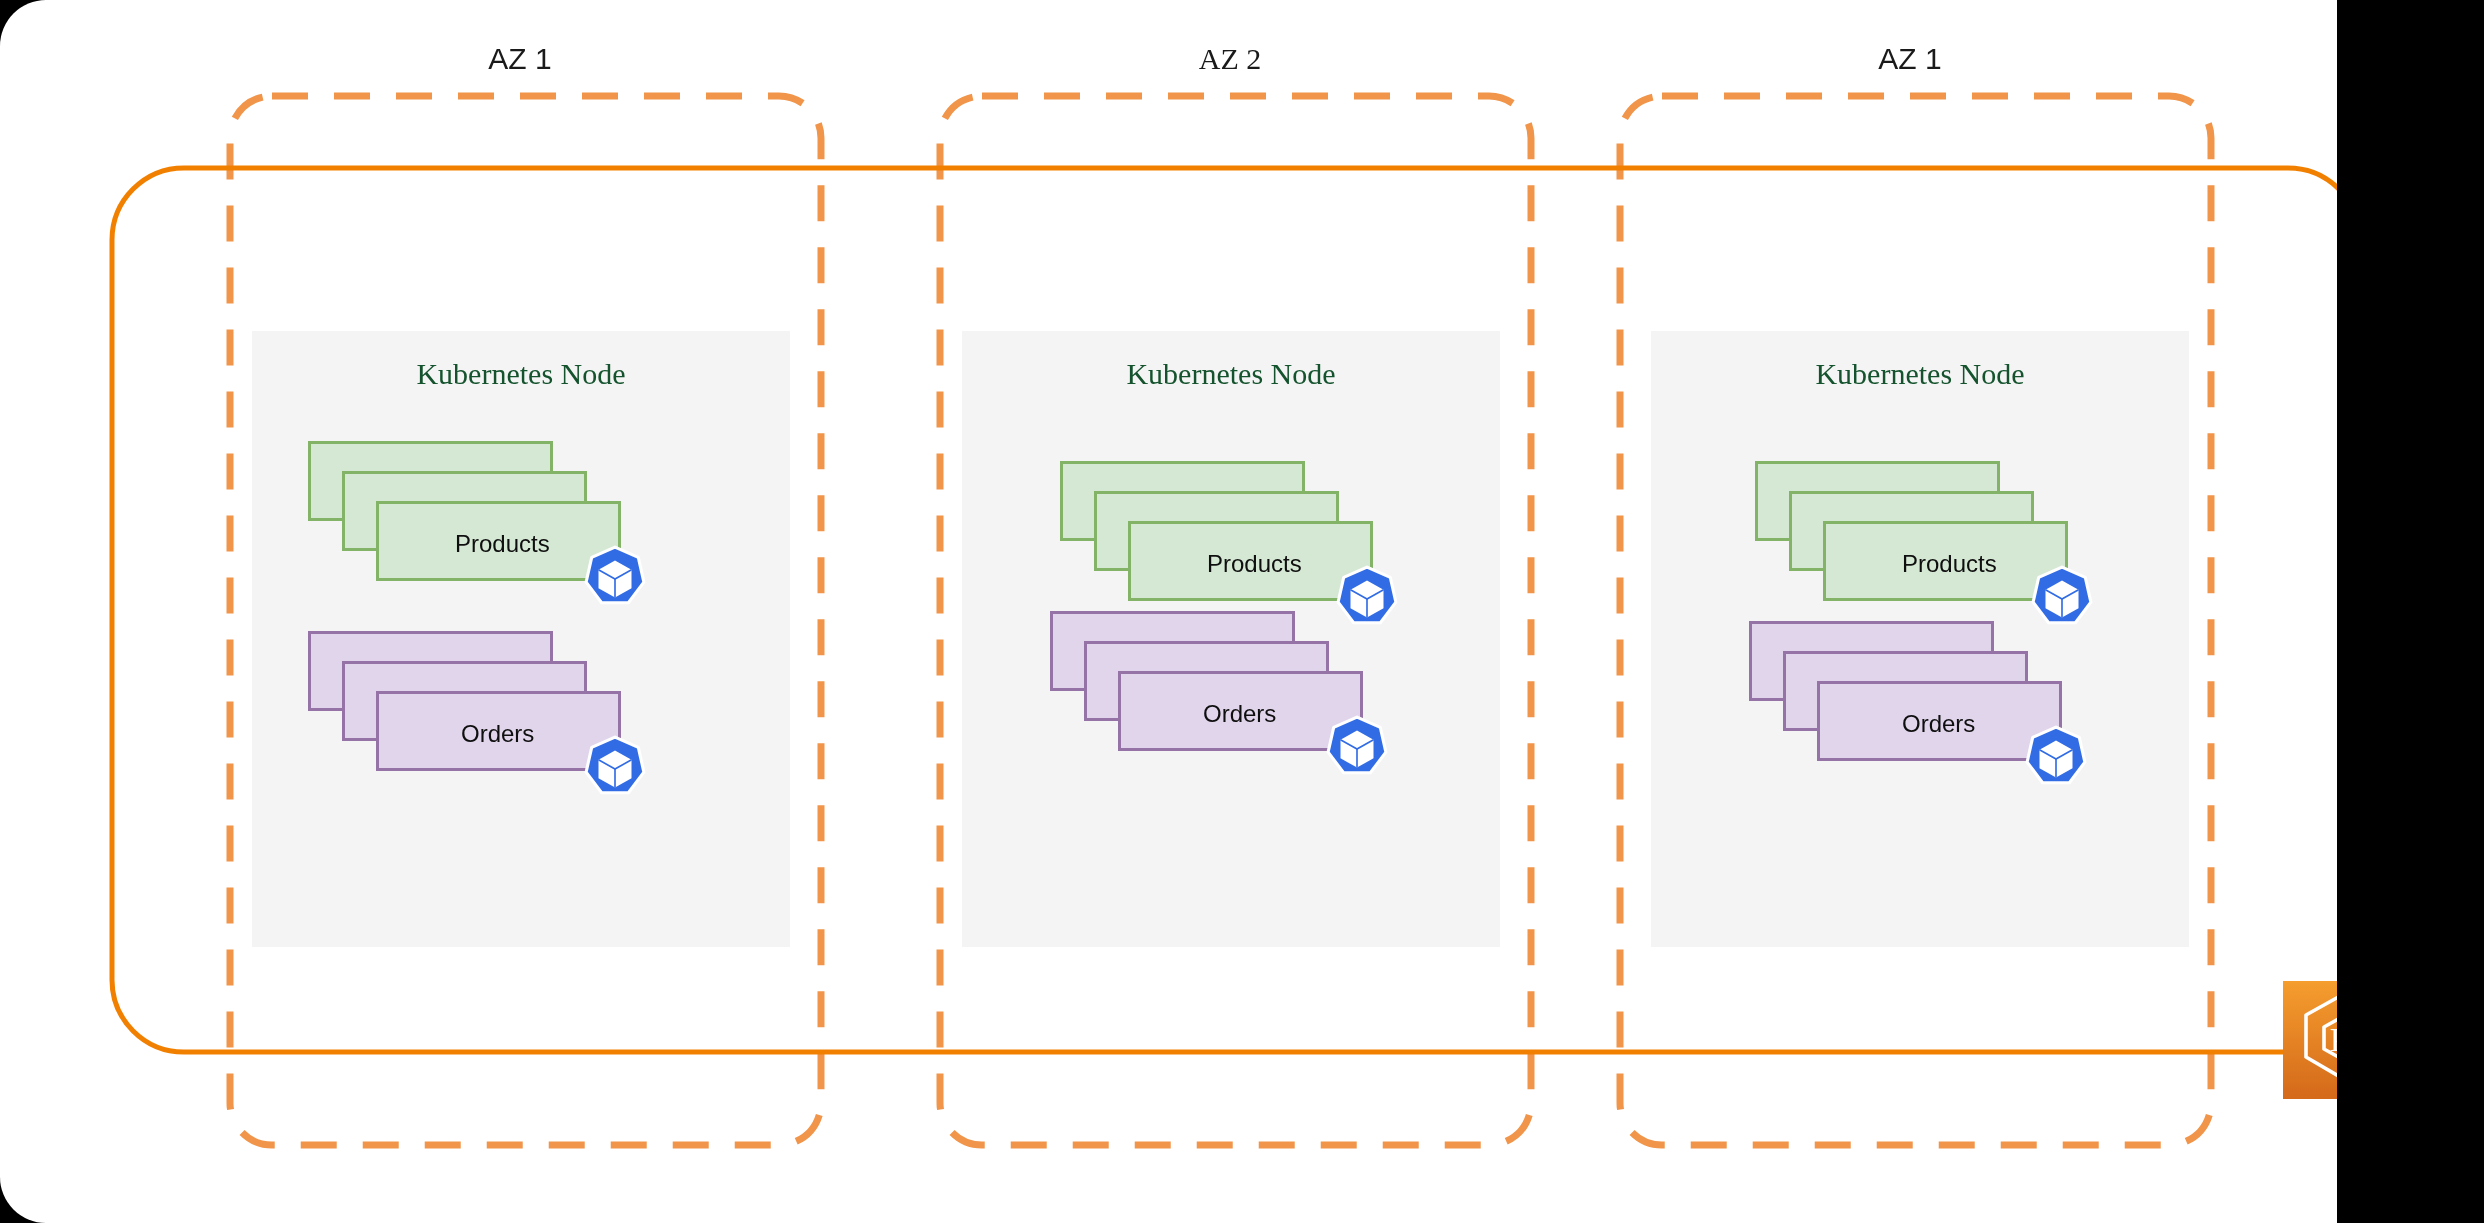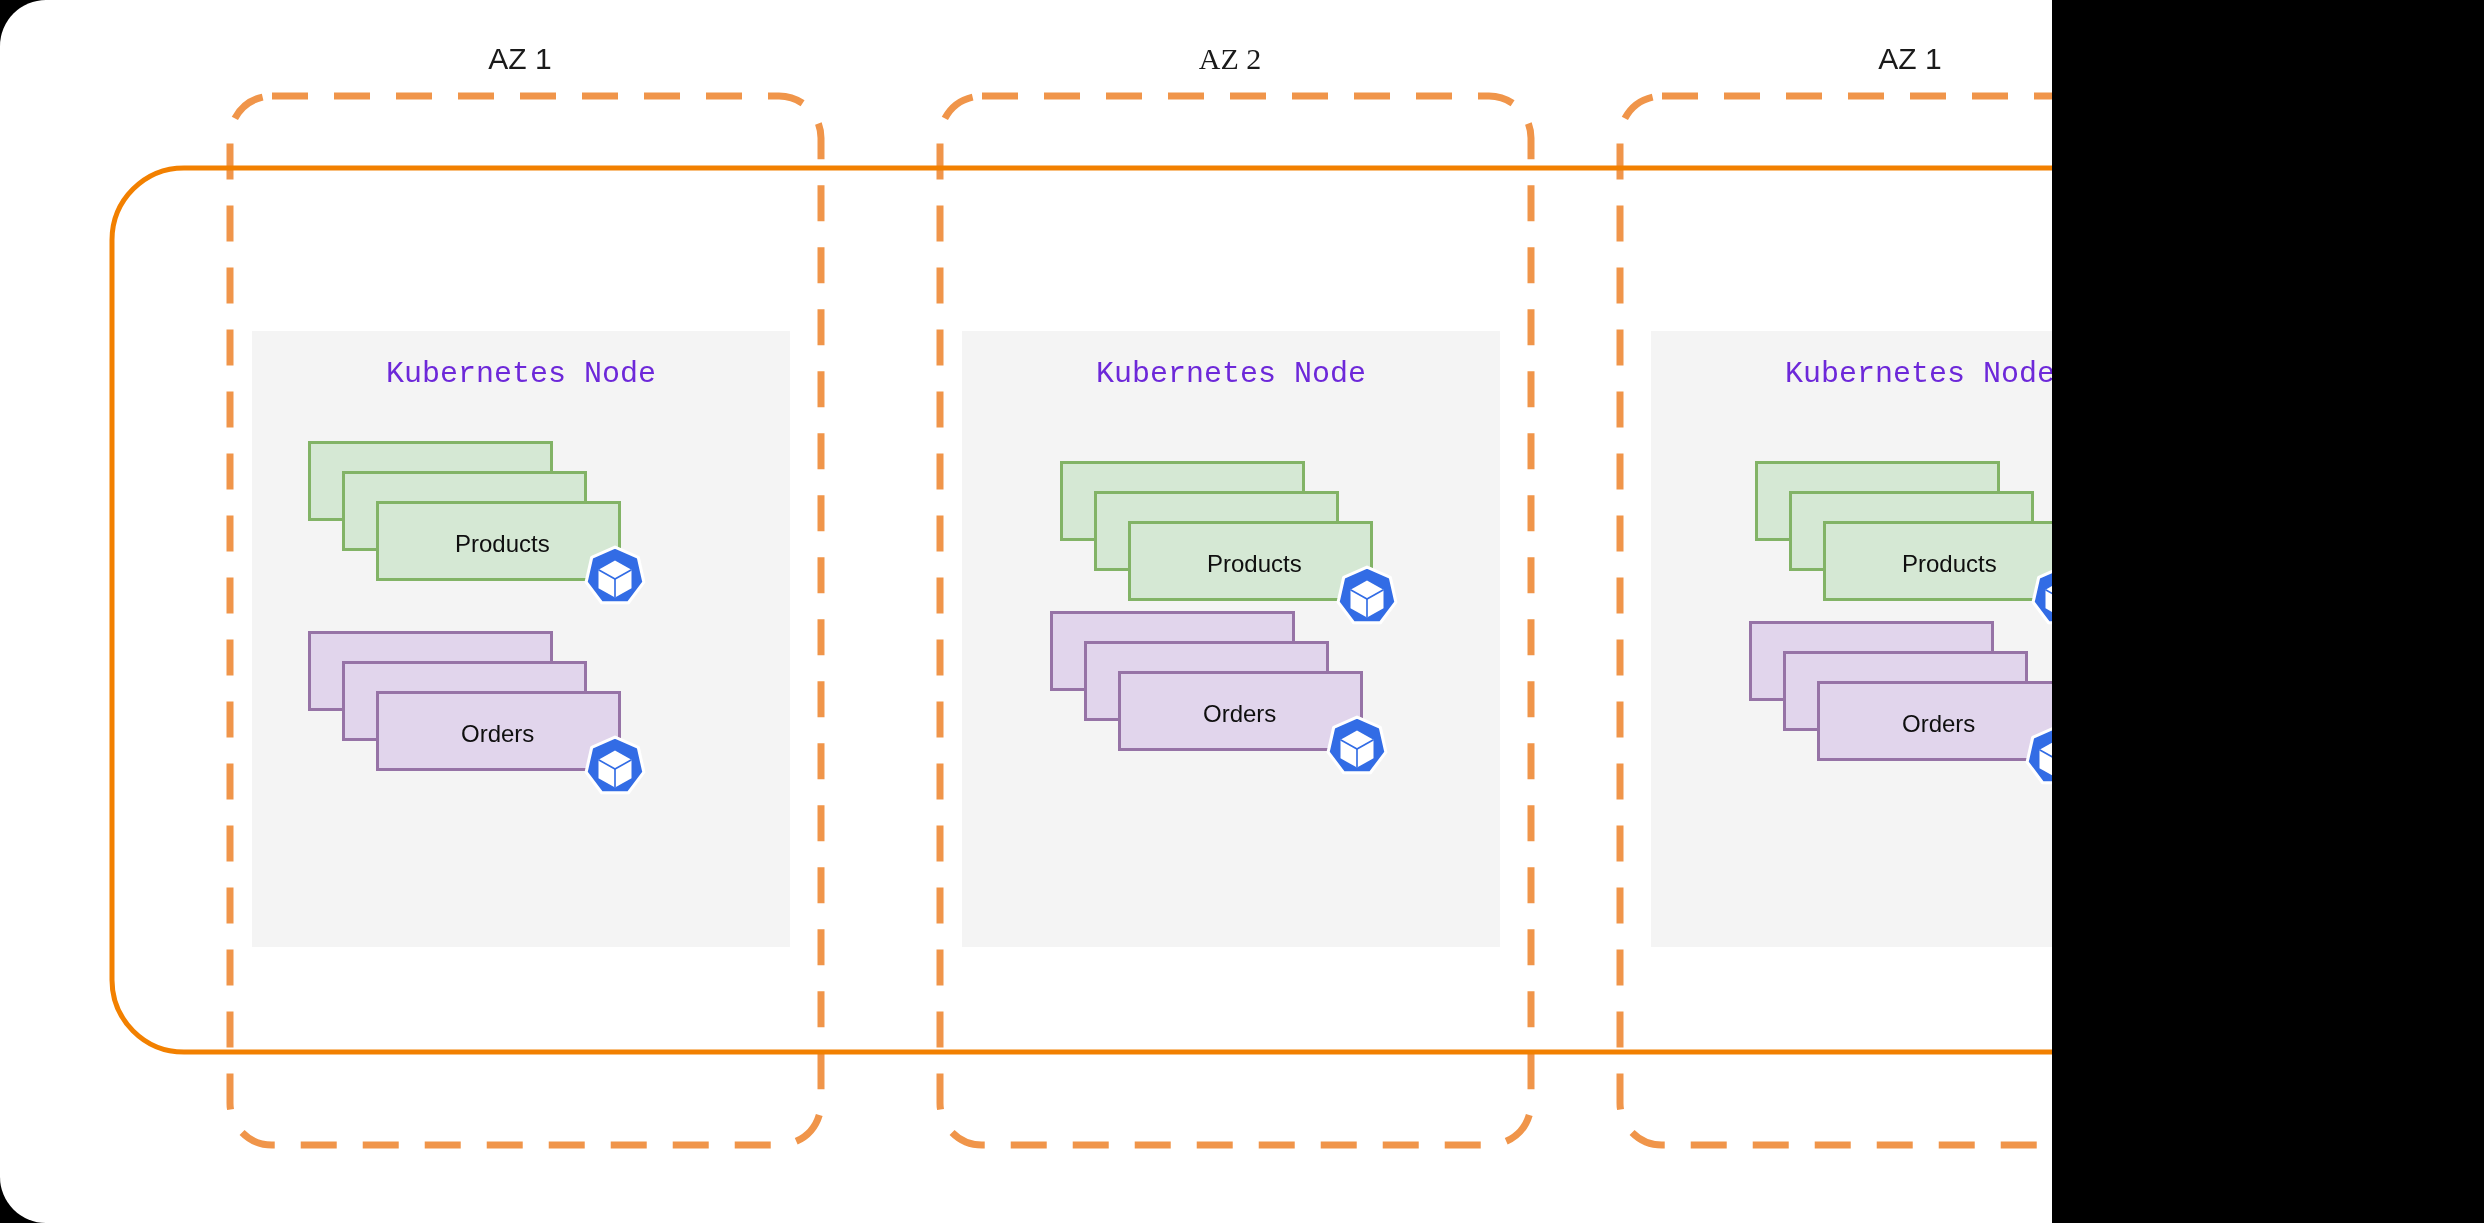--- a/index.html
+++ b/index.html
@@ -2,21 +2,21 @@
 <html><head>
 <meta charset="utf-8">
 <style>
   html, body {
     margin: 0;
     padding: 0;
     background: #000000;
   }
   #canvas {
     position: relative;
-    width: 2052px;
+    width: 2337px;
     height: 1223px;
     background: #000000;
     overflow: hidden;
     font-family: "Liberation Sans", sans-serif;
   }
   .white-plate {
     position: absolute;
     left: 0; top: 0;
     width: 2484px; height: 1223px;
     background: #ffffff;
@@ -42,22 +42,22 @@
   .node-box {
     position: absolute;
     background: #F4F4F4;
   }
   .node-title {
     position: absolute;
     width: 100%;
     text-align: center;
     top: 26px;
     font-size: 30px;
-    color: #6d28d9;
-    font-family: Liberation Mono, monospace;
+    color: #14532d;
+    font-family: Liberation Serif, serif;
   }
   
   .pod-card {
     position: absolute;
     box-sizing: border-box;
     border-width: 3px;
     border-style: solid;
   }
   .pod-card.green {
     background: #D5E8D4;

